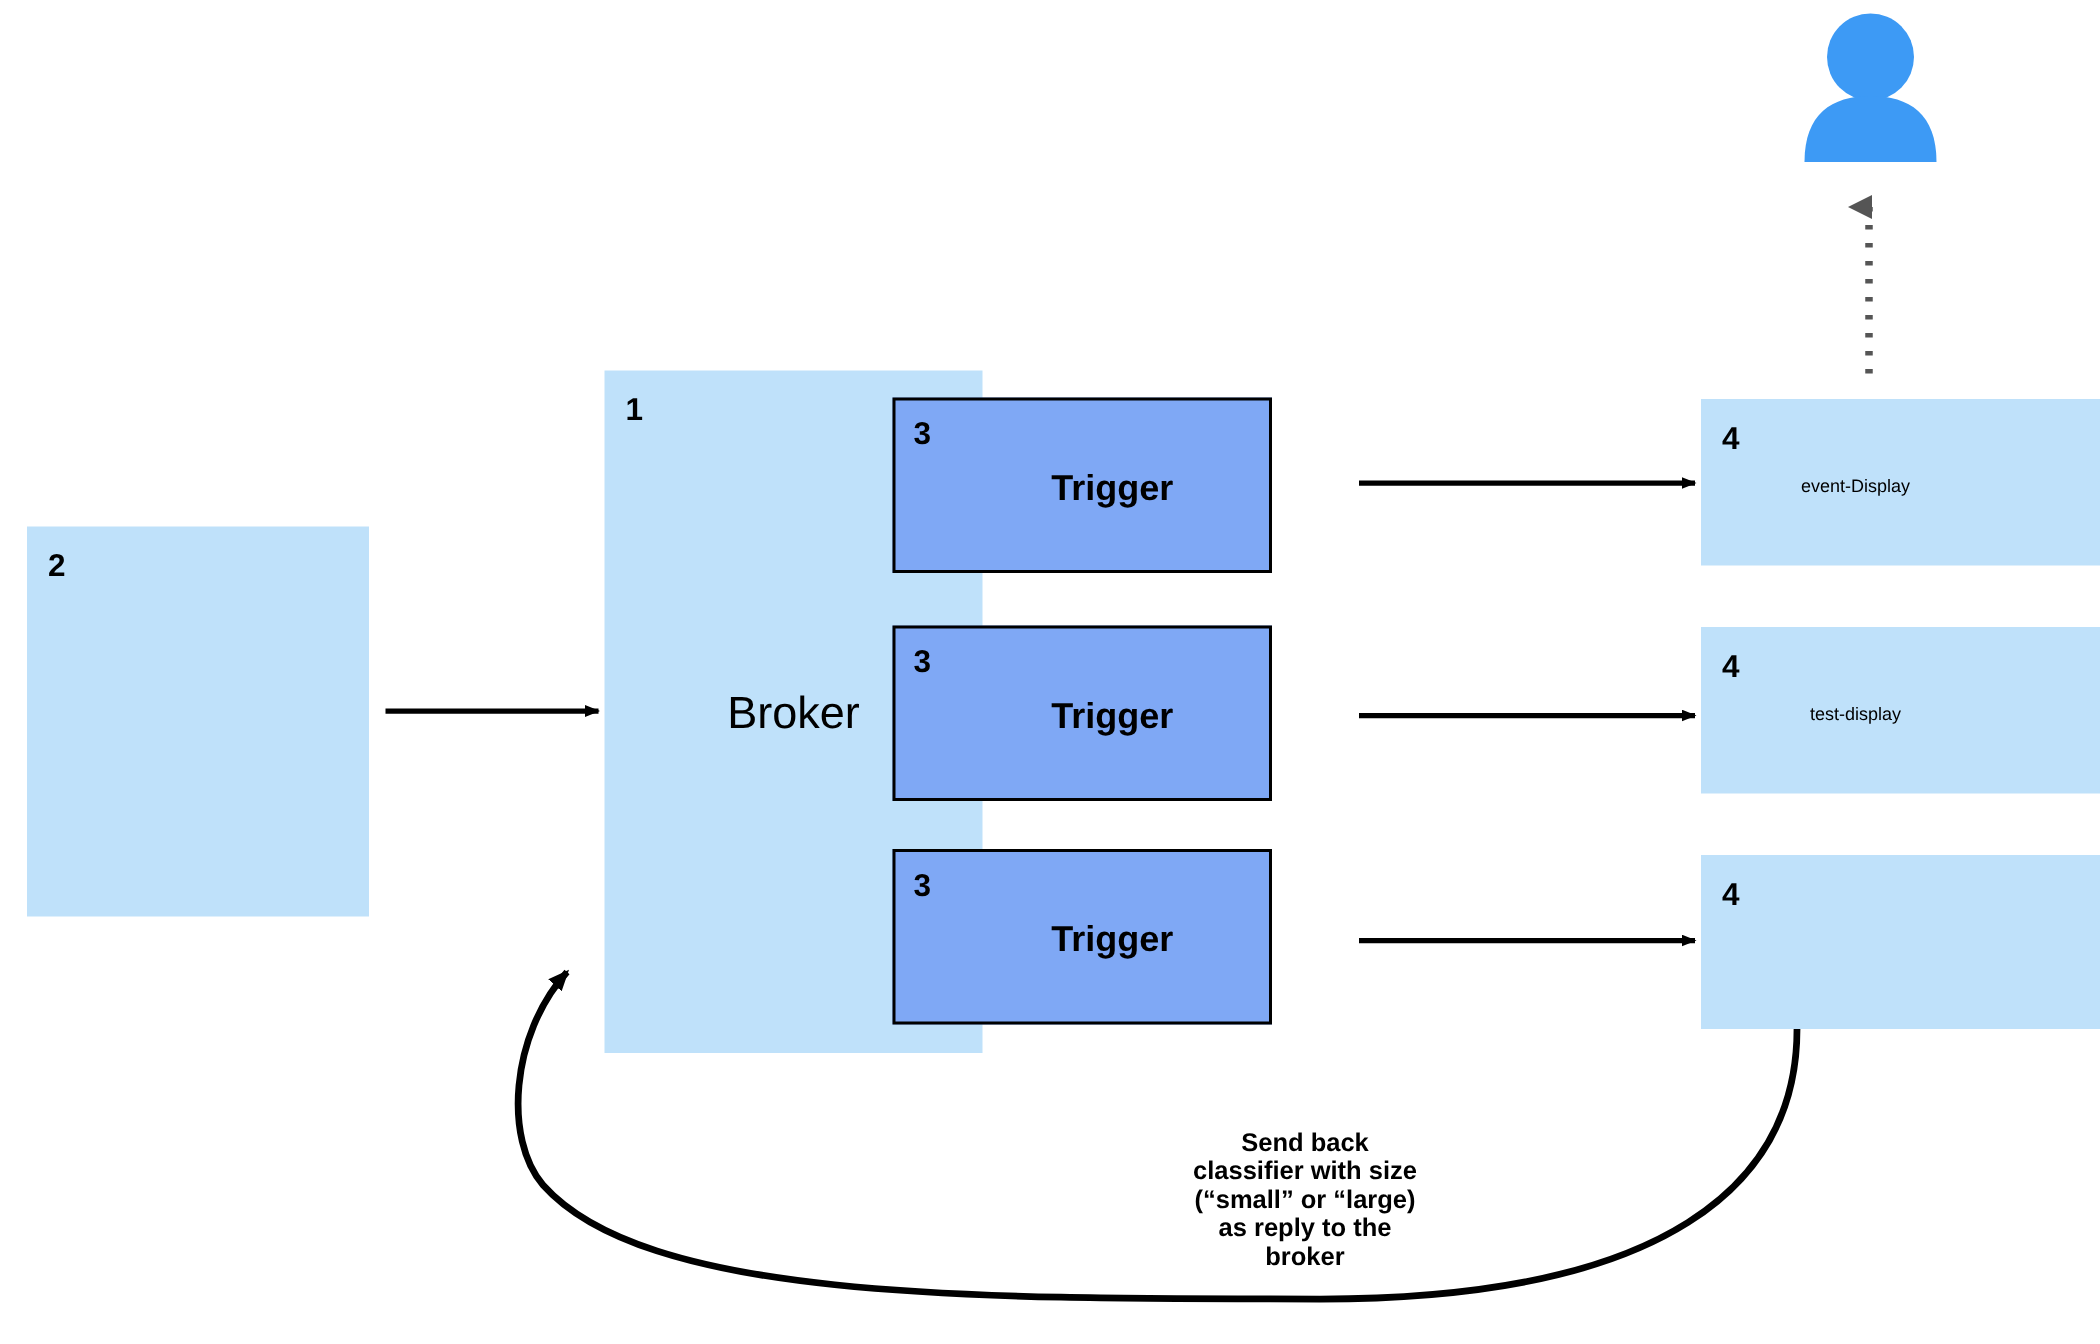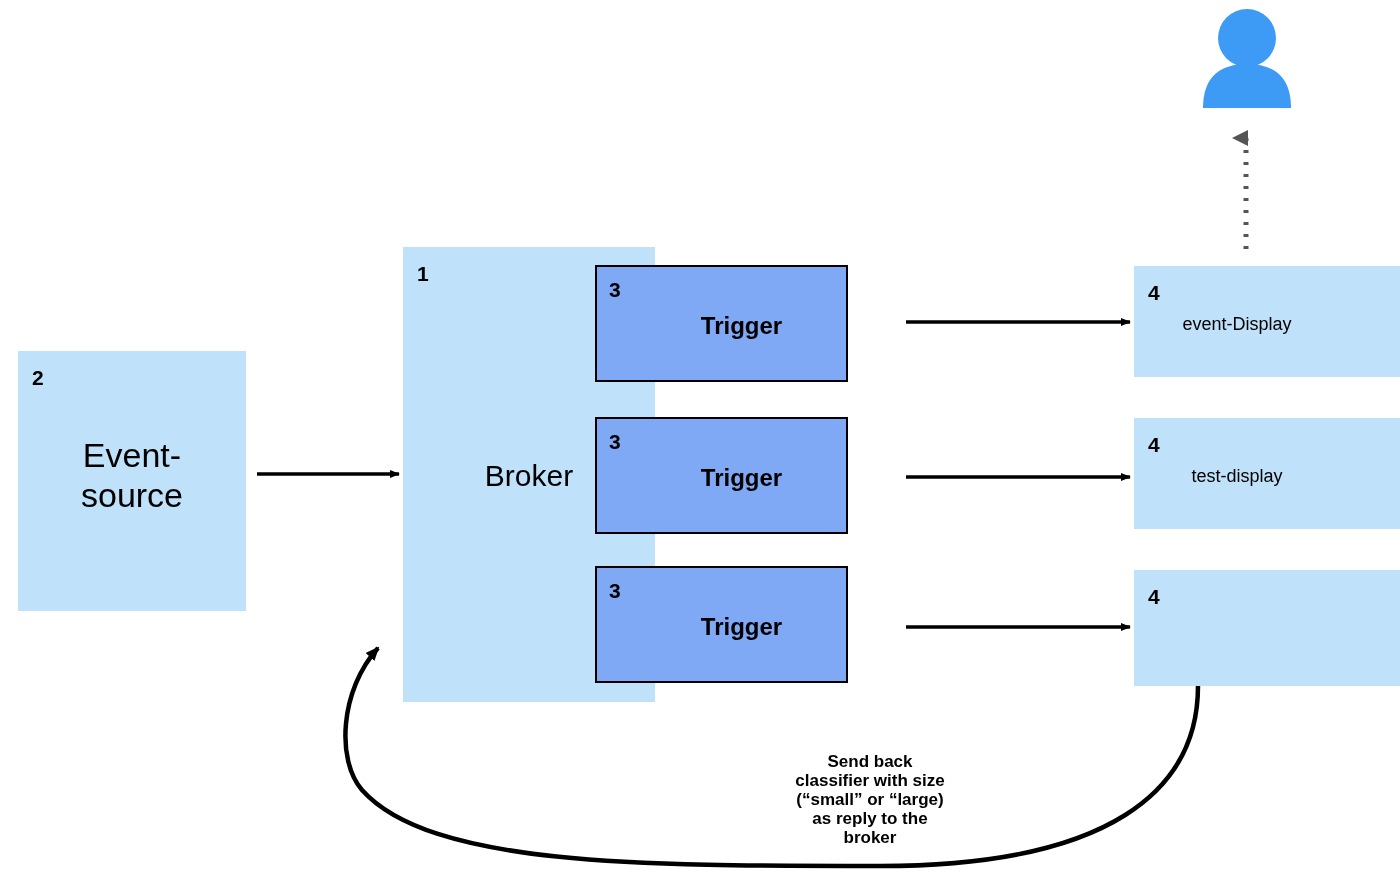--- a/index.html
+++ b/index.html
@@ -63,21 +63,21 @@
     top: 212px;
   }
   .label-trigger {
     font-size: 24px;
     line-height: 34px;
     font-weight: 600;
     top: 42px;
     left: 40px;
   }
   .label-sink {
-    font-size: 18px;
+    font-size: 12px;
     line-height: 20px;
     top: 48px;
     left: -60px;
   }
   .caption {
     position: absolute;
     text-align: center;
     font-size: 17px;
     line-height: 19px;
     font-weight: bold;
@@ -103,24 +103,20 @@
 
   <div class="person" style="left:1199px; top:8px; width:96px; height:100px;">
     <svg width="96" height="100" viewBox="0 0 96 100">
       <circle cx="48" cy="30" r="29" fill="#3D9AF5"></circle>
       <path d="M4 100 C4 68 22 56 48 56 C74 56 92 68 92 100 Z" fill="#3D9AF5"></path>
     </svg>
   </div>
 
   <div class="box box-light" style="left:18px; top:351px; width:228px; height:260px;">
     <span class="corner-num num-lg">2</span>
-    <div class="box-label-center label-bigsrc">
-      <div>Event-</div>
-      <div>source</div>
-    </div>
   </div>
 
   <div class="box box-light" style="left:403px; top:247px; width:252px; height:455px;">
     <span class="corner-num num-lg">1</span>
     <div class="box-label-center label-broker">Broker</div>
   </div>
 
   <div class="box box-trigger" style="left:595px; top:265px; width:253px; height:117px;">
     <span class="corner-num num-trig">3</span>
     <div class="box-label-center label-trigger">Trigger</div>

